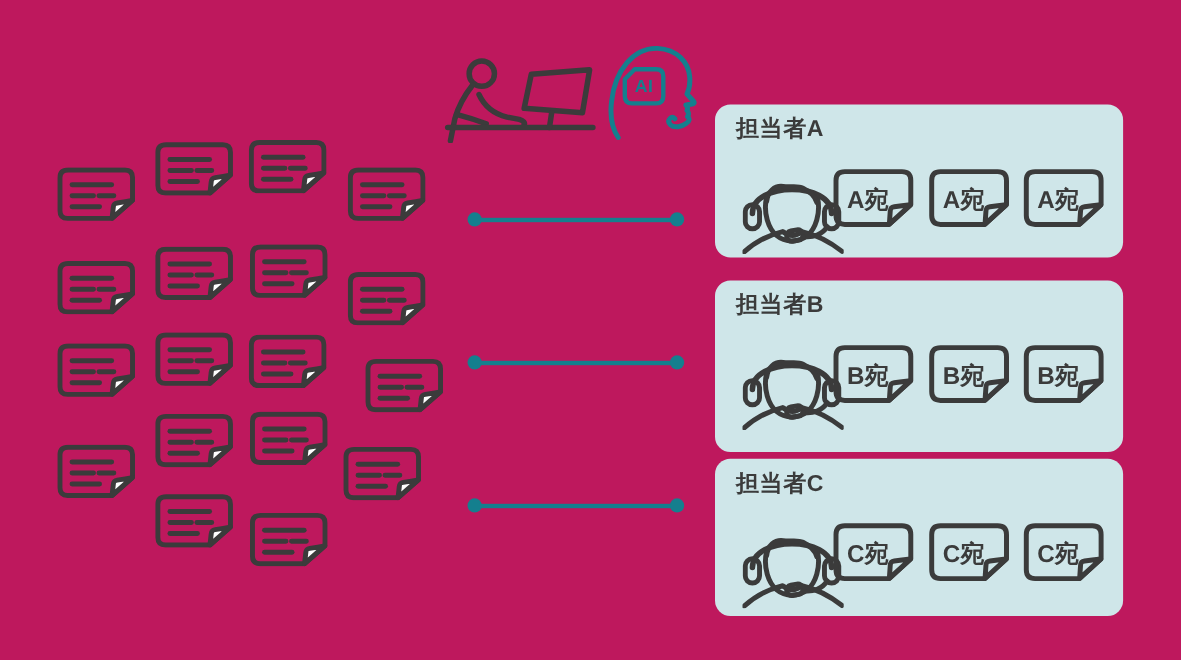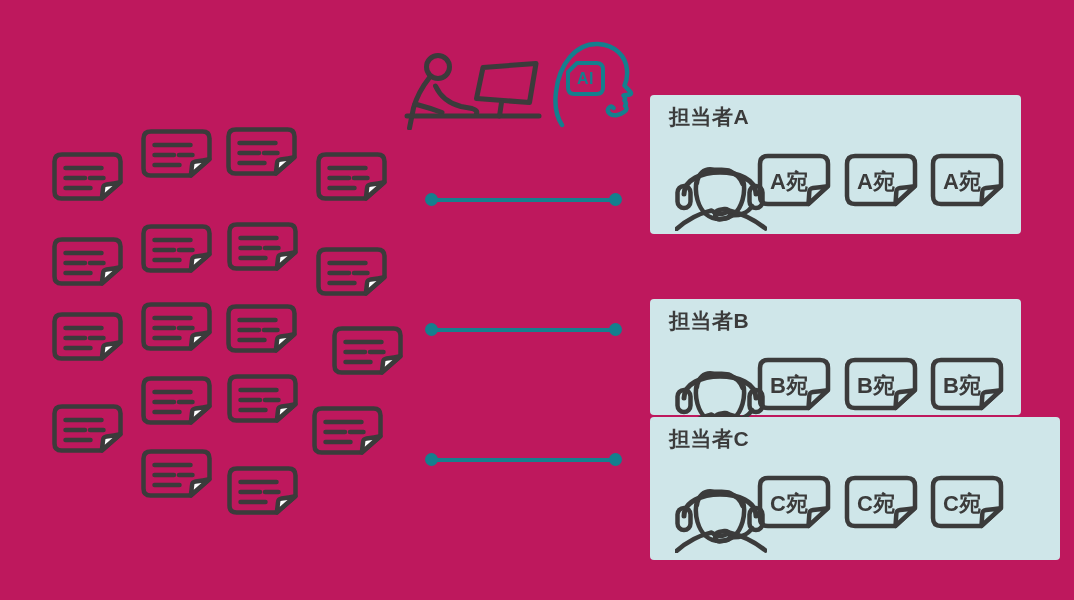--- a/index.html
+++ b/index.html
@@ -11,24 +11,24 @@
   .doc{position:absolute;width:71px;height:49px;}
   
   .desk-person{position:absolute;left:403px;top:42px;width:140px;height:88px;}
   .ai-head{position:absolute;left:552px;top:36px;width:88px;height:92px;}
   
   .connector{position:absolute;left:425px;width:197px;height:13px;display:flex;align-items:center;}
   .connector .dot{width:13px;height:13px;border-radius:50%;background:#147f8e;flex:0 0 auto;}
   .connector .bar{flex:1;height:4px;background:#147f8e;margin:0 -2px;}
   .connector.c-a{top:193px;} .connector.c-b{top:323px;} .connector.c-c{top:453px;}
   
-  .panel{position:absolute;left:650px;width:371px;background:#cfe6e9;border-radius:4px;text-align:right;}
+  .panel{position:absolute;left:650px;width:371px;background:#cfe6e9;border-radius:14px;text-align:right;}
   .panel.p-a{top:95px;height:139px;}
-  .panel.p-b{top:255px;height:116px;margin-top:44px;}
-  .panel.p-c{top:417px;height:143px;padding-left:39px;}
+  .panel.p-b{top:255px;height:156px;}
+  .panel.p-c{top:417px;height:143px;}
   .panel-title{
     position:absolute;left:19px;top:8px;margin:0;
     font-size:21px;font-weight:600;color:#3b3b3b;letter-spacing:.5px;
   }
   .operator{position:absolute;left:25px;top:52px;width:92px;height:84px;}
   .pdoc{position:absolute;top:58px;width:74px;height:54px;}
   .pdoc.d1{left:107px;} .pdoc.d2{left:194px;} .pdoc.d3{left:280px;}
   .pdoc text{font-family:"Liberation Sans",sans-serif;font-size:22px;font-weight:600;fill:#3b3b3b;}
   .ai-head text{font-family:"Liberation Sans",sans-serif;font-size:16px;font-weight:700;fill:#147f8e;letter-spacing:.5px;}
 </style>

